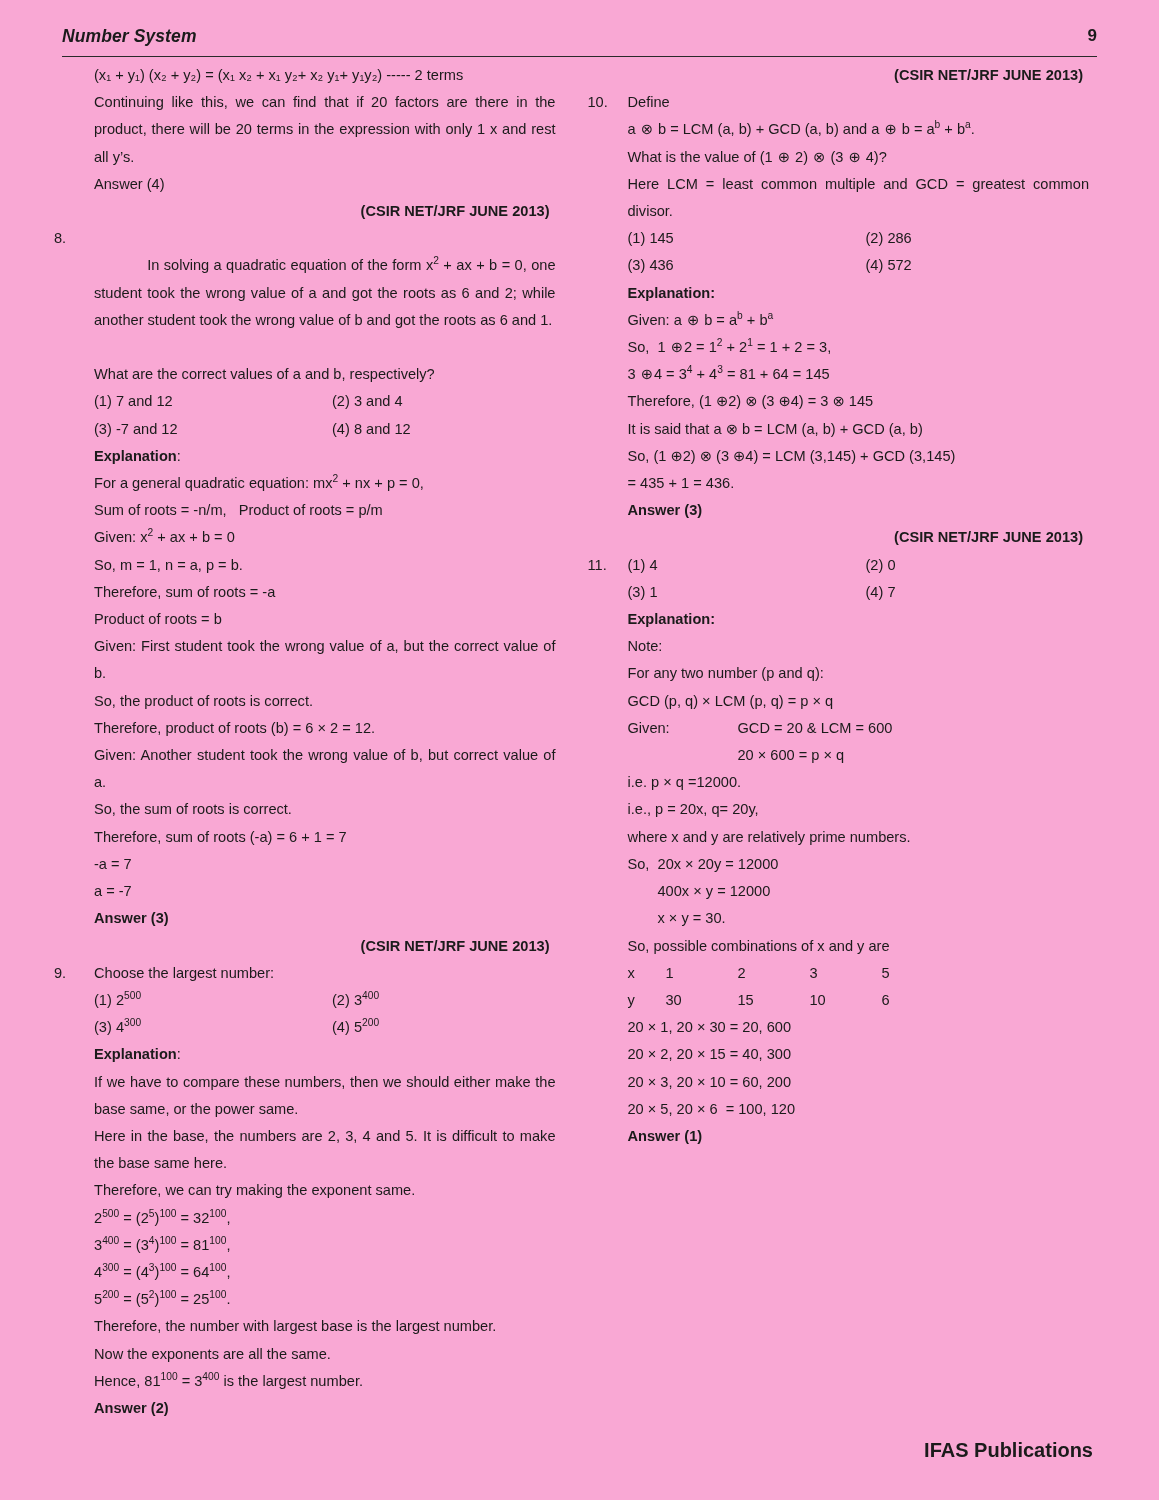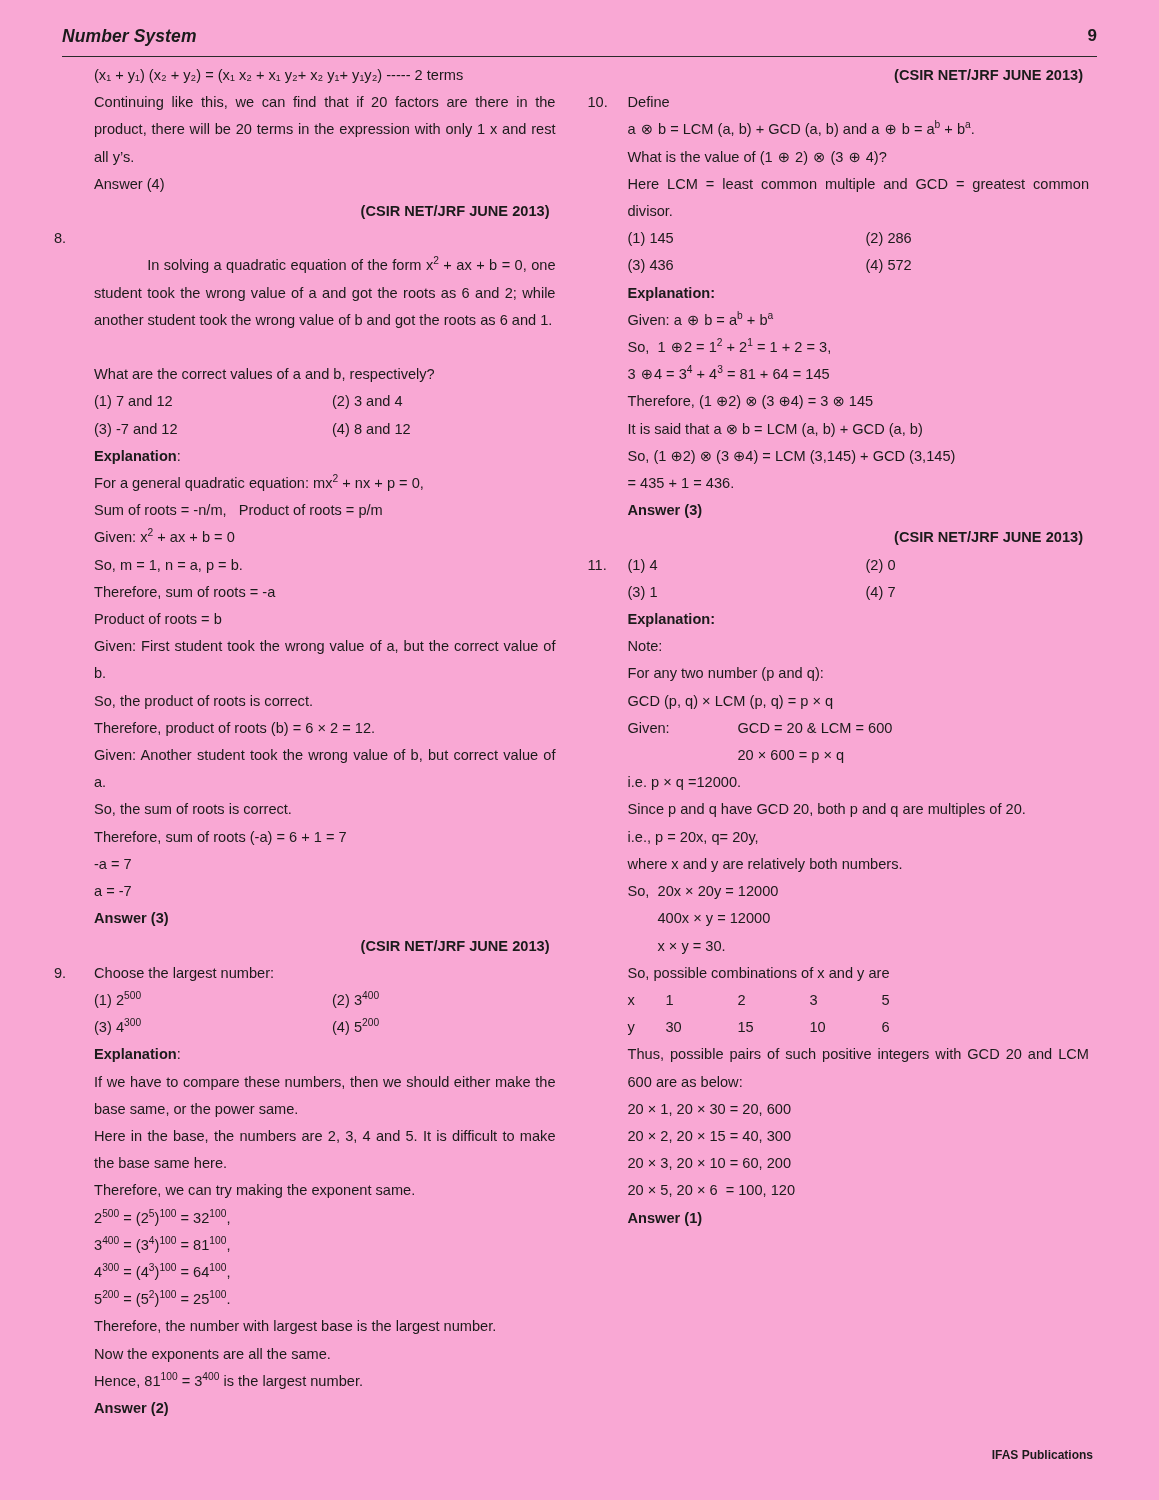--- a/index.html
+++ b/index.html
@@ -121,21 +121,21 @@
     font-size: 1.0em;
     padding: 0 1px;
   }
 
   
   .footer {
     position: absolute;
     right: 66px;
     bottom: 38px;
     font-weight: bold;
-    font-size: 12px;
+    font-size: 20px;
   }
 </style>
 </head>
 <body>
 
 <div class="page">
 
   <div class="header">
     <div class="header-title">Number System</div>
     <div class="header-page">9</div>
@@ -270,42 +270,40 @@
           <div class="line">GCD (p, q) × LCM (p, q) = p × q</div>
           <div class="given-row">
             <div class="g-label">Given:</div>
             <div>GCD = 20 &amp; LCM = 600</div>
           </div>
           <div class="given-row">
             <div class="g-label"></div>
             <div>20 × 600 = p × q</div>
           </div>
           <div class="line">i.e. p × q =12000.</div>
-          <div class="line just">Since p and q have GCD 20, both p and q are multiples of 20.</div>
           <div class="line">i.e., p = 20x, q= 20y,</div>
-          <div class="line">where x and y are relatively both numbers.</div>
+          <div class="line">where x and y are relatively prime numbers.</div>
           <div class="line">So,  20x × 20y = 12000</div>
           <div class="line" style="padding-left:30px">400x × y = 12000</div>
           <div class="line" style="padding-left:30px">x × y = 30.</div>
           <div class="line">So, possible combinations of x and y are</div>
           <div class="vrow">
             <div class="vlabel">x</div>
             <div class="vcell">1</div>
             <div class="vcell">2</div>
             <div class="vcell">3</div>
             <div class="vcell">5</div>
           </div>
           <div class="vrow">
             <div class="vlabel">y</div>
             <div class="vcell">30</div>
             <div class="vcell">15</div>
             <div class="vcell">10</div>
             <div class="vcell">6</div>
           </div>
-          <div class="line just">Thus, possible pairs of such positive integers with GCD 20 and LCM 600 are as below:</div>
           <div class="line">20 × 1, 20 × 30 = 20, 600</div>
           <div class="line">20 × 2, 20 × 15 = 40, 300</div>
           <div class="line">20 × 3, 20 × 10 = 60, 200</div>
           <div class="line">20 × 5, 20 × 6  = 100, 120</div>
           <div class="line bold">Answer (1)</div>
         </div>
       </div>
 
     </div>
   </div>

